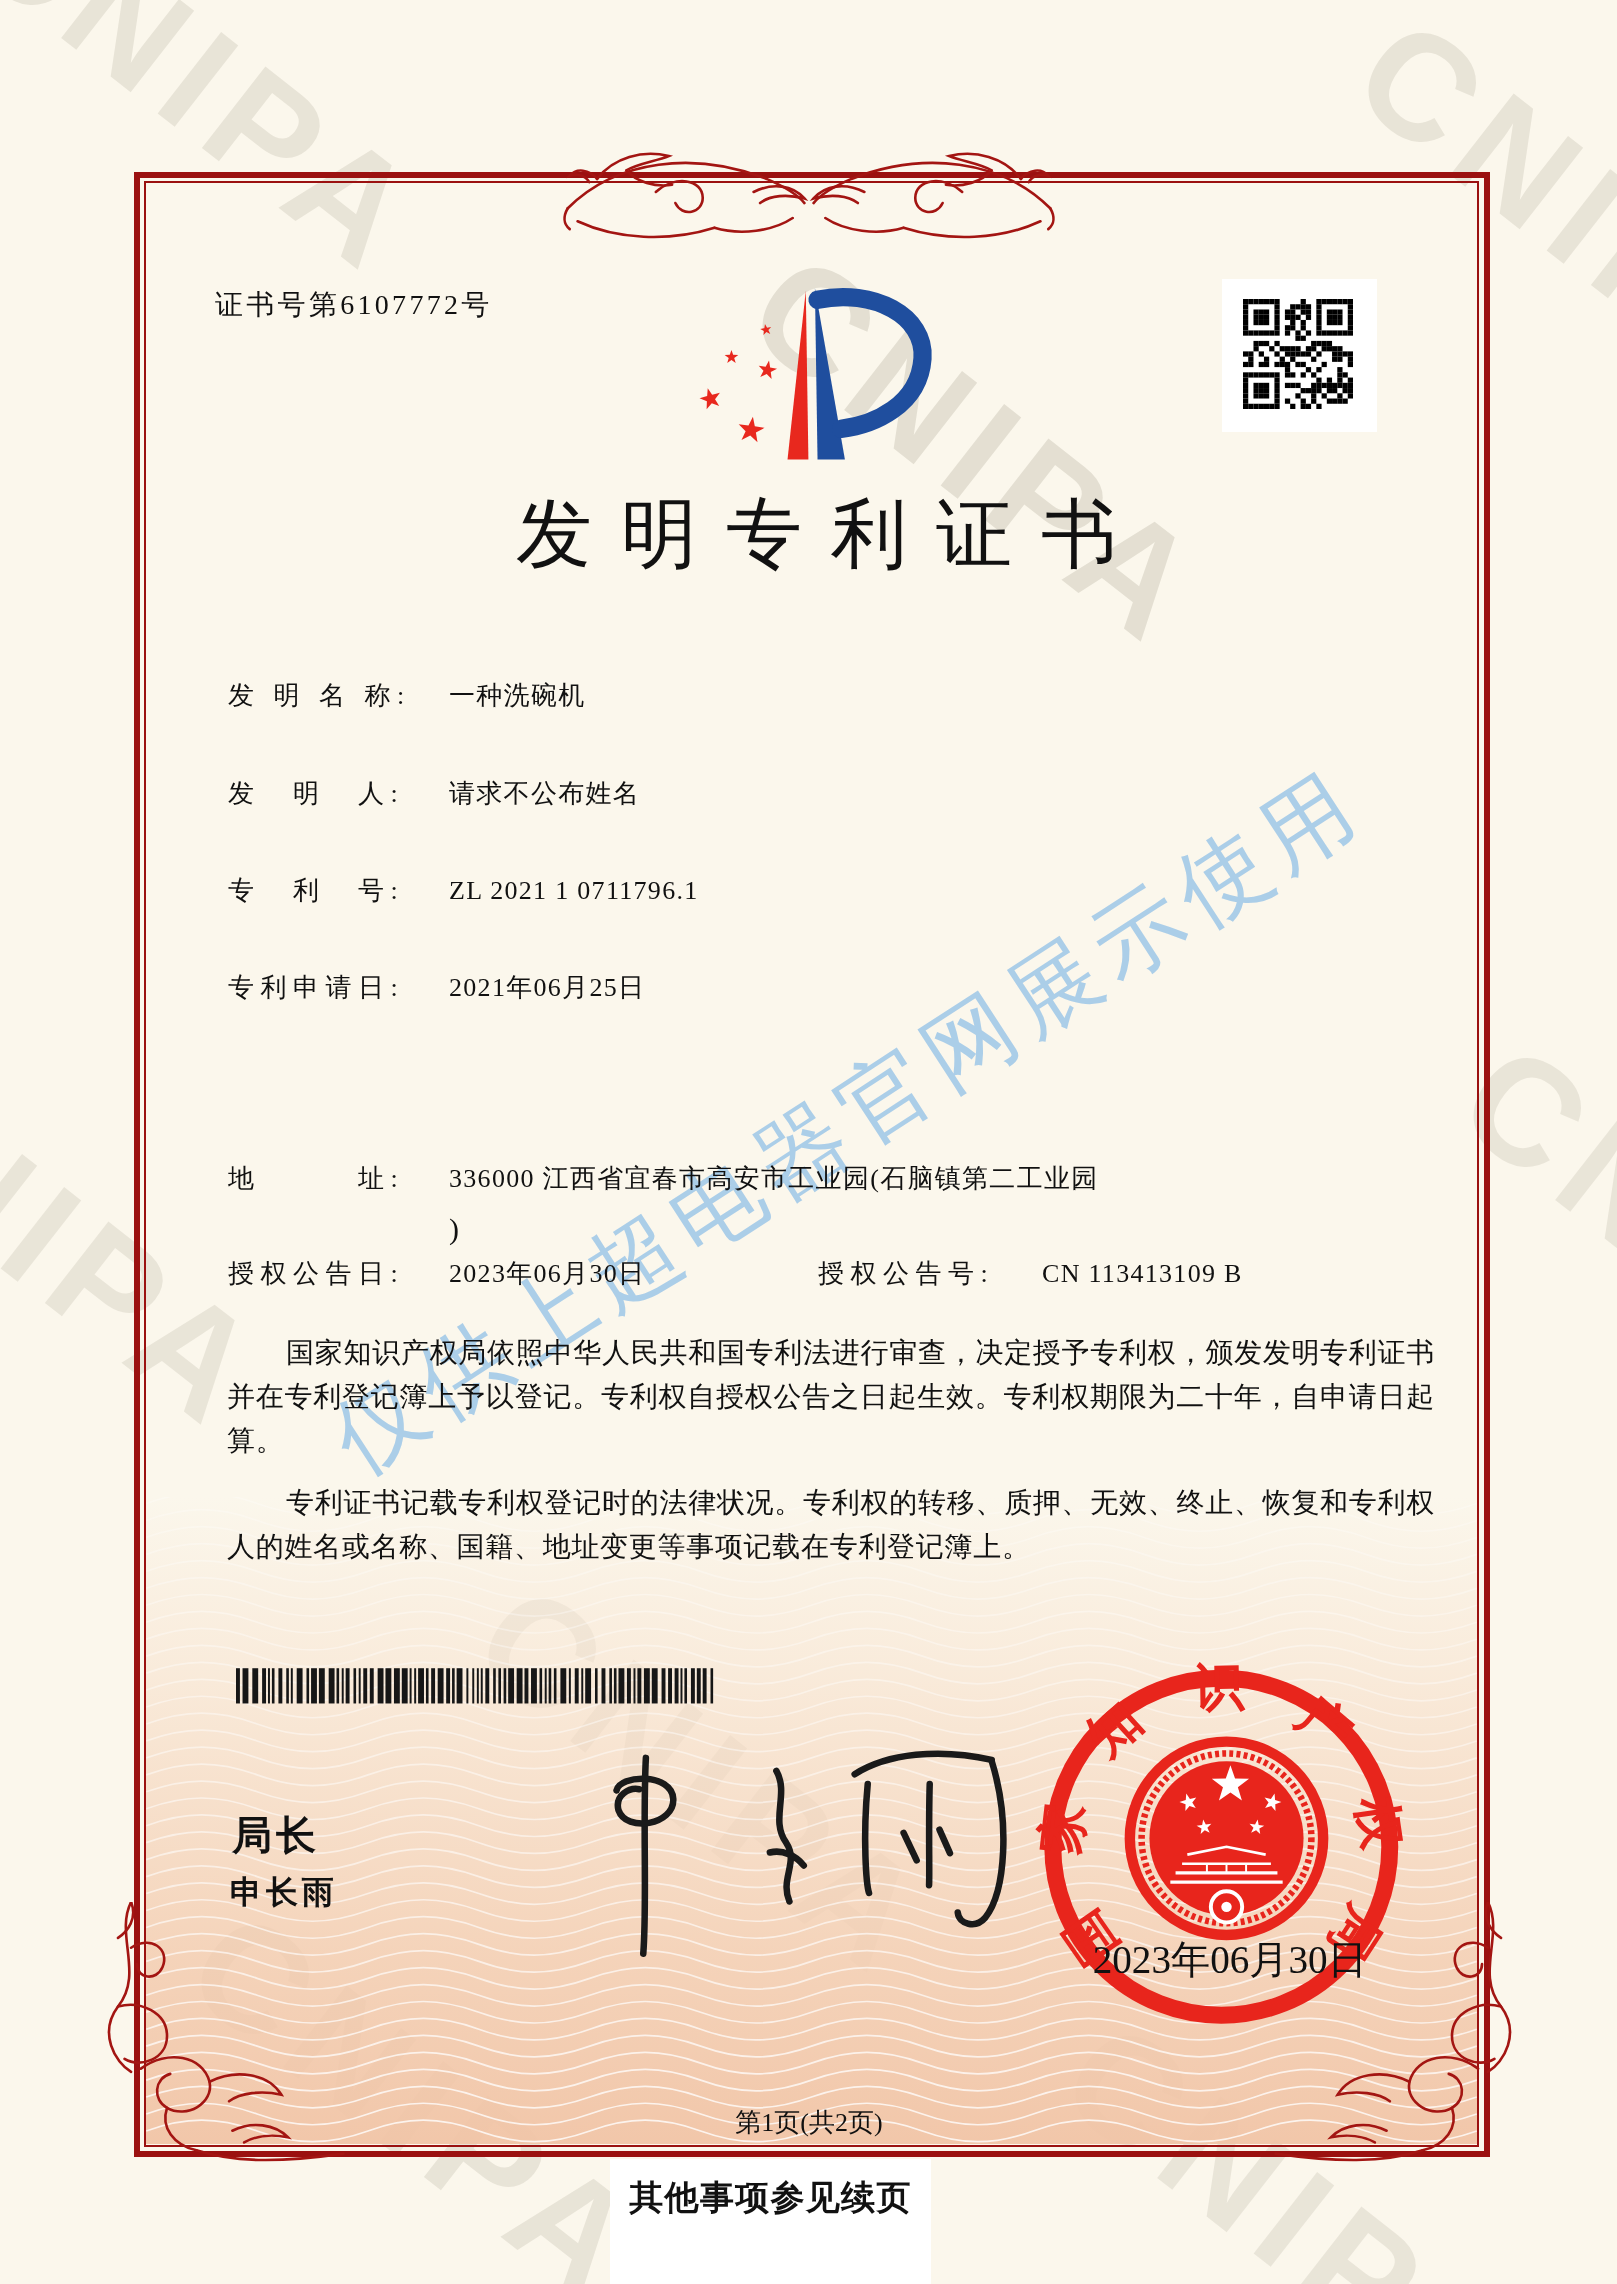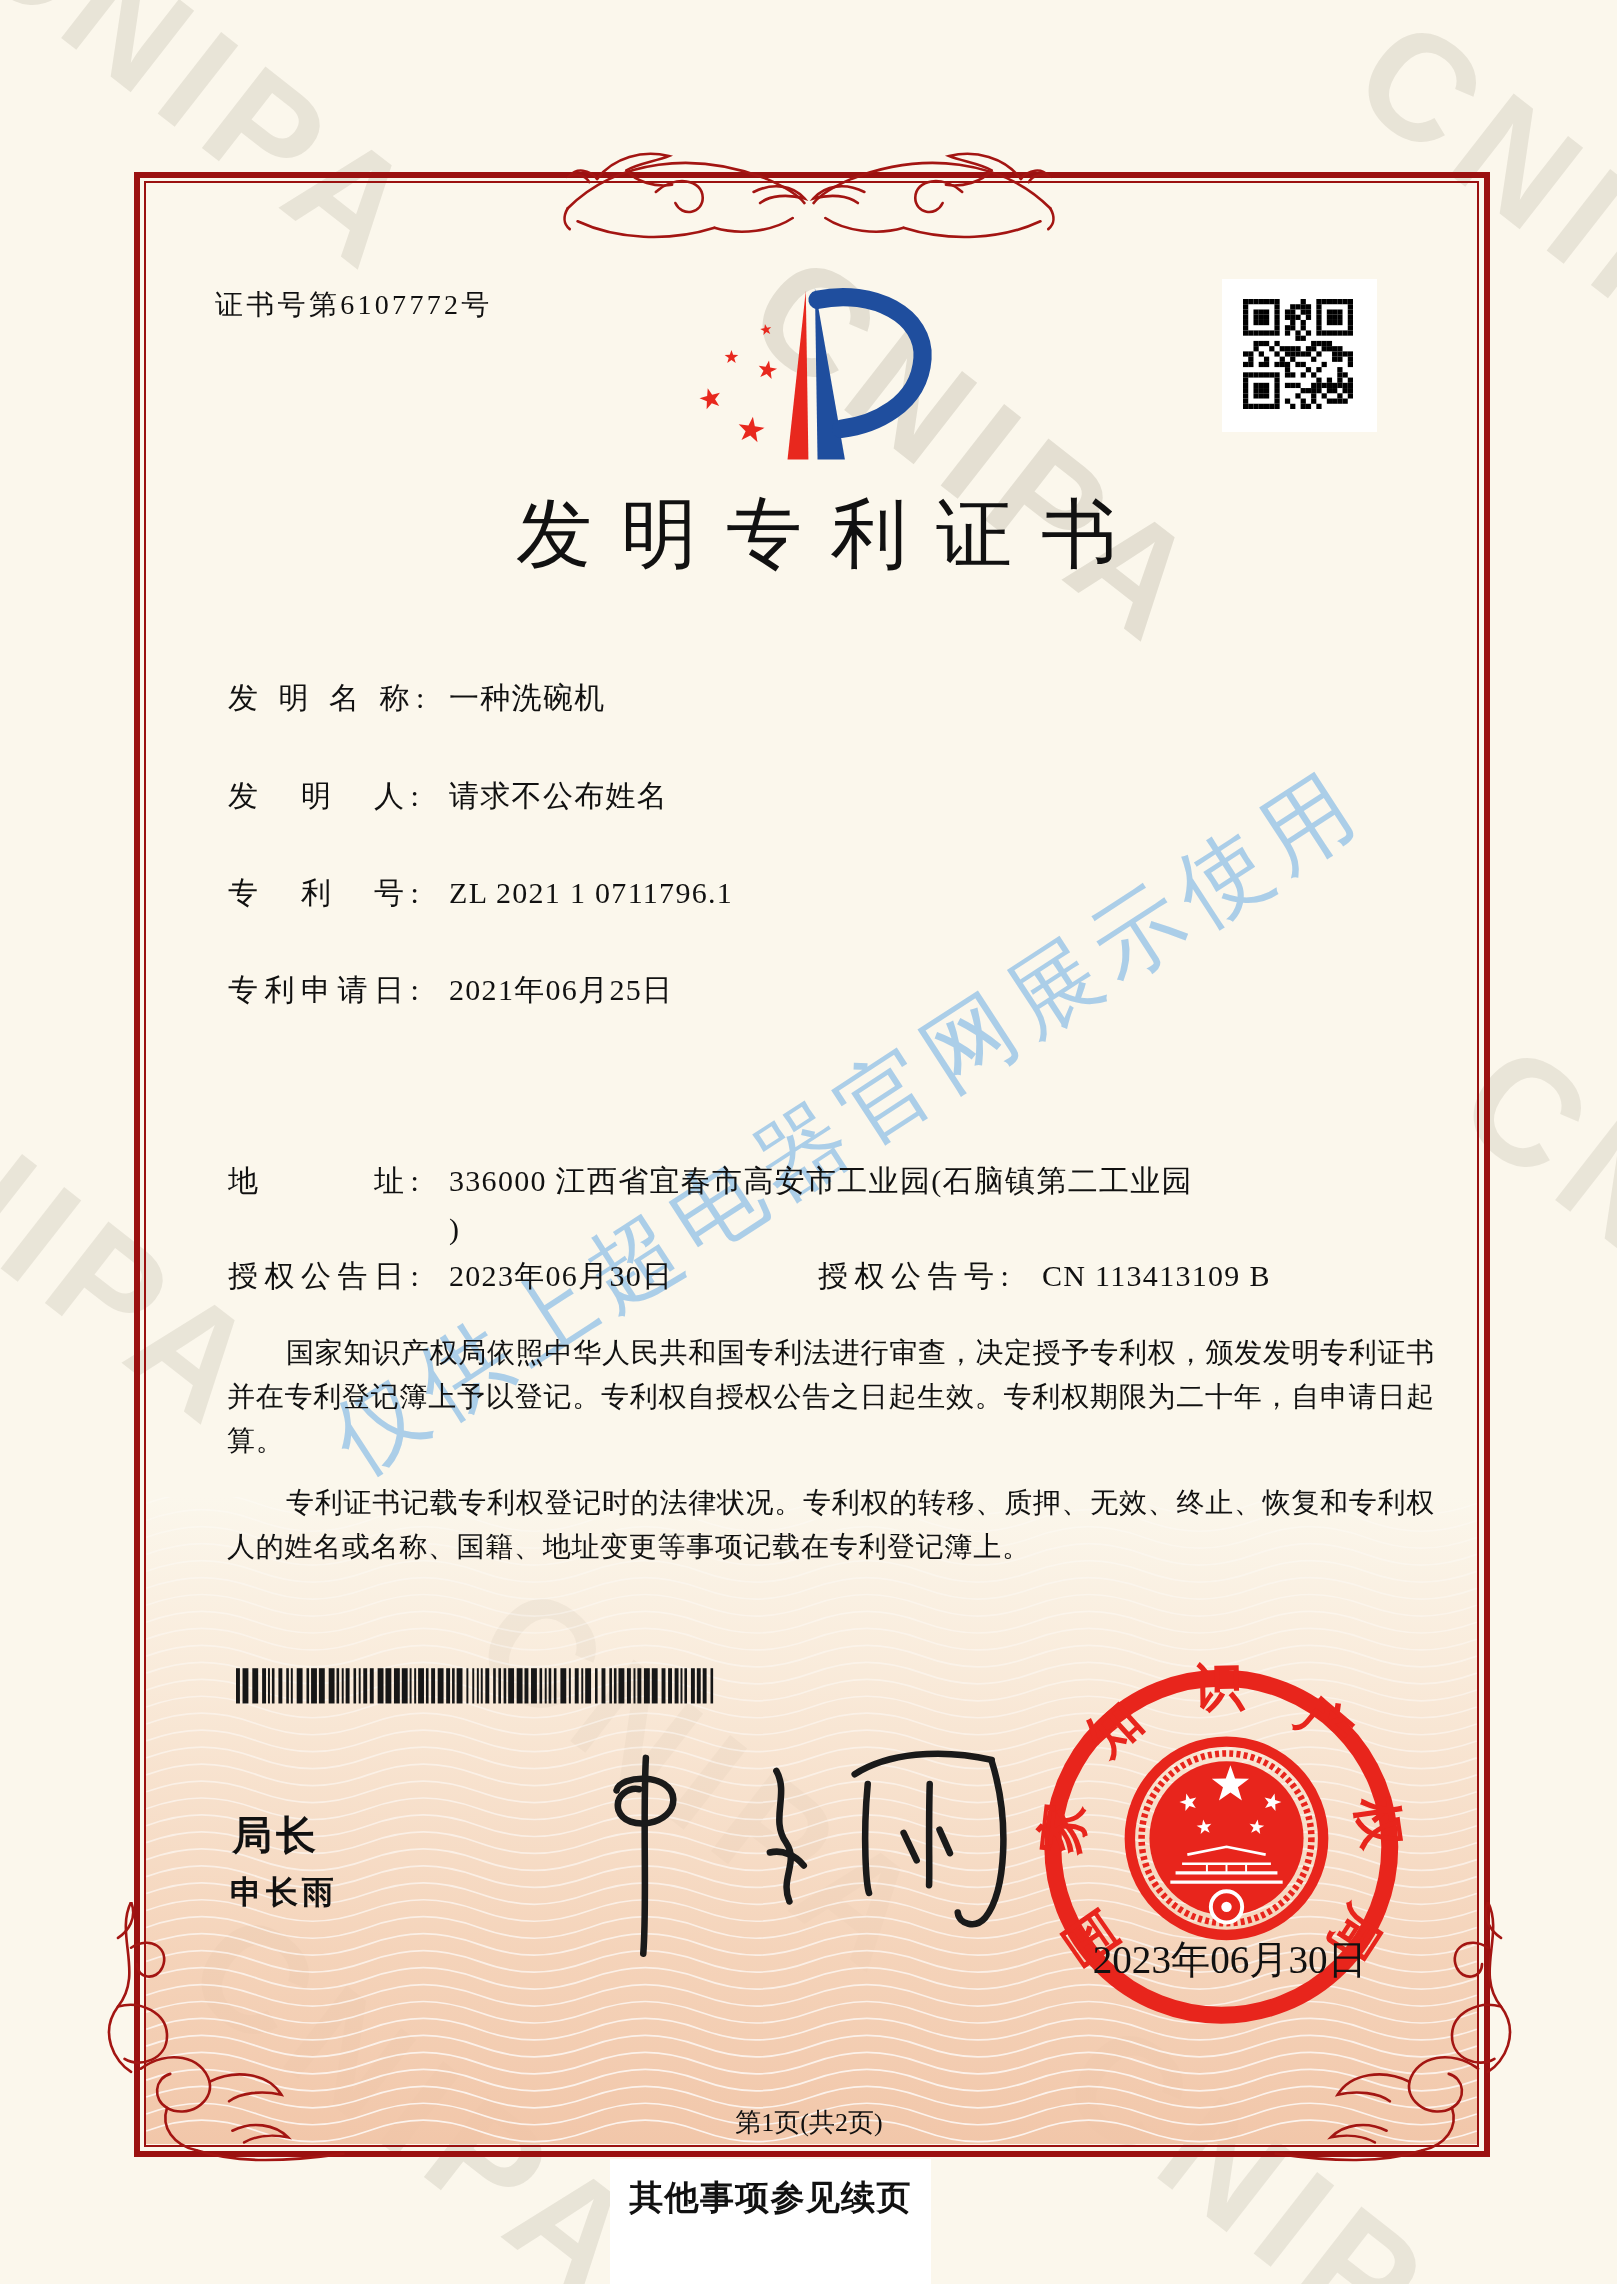--- a/index.html
+++ b/index.html
@@ -22,21 +22,21 @@
   .frame.inner{left:144px;top:181px;width:1331px;height:1962px;border:2px solid #9b1110;}
   .orn{position:absolute;z-index:1;pointer-events:none;}
   
   .certno{position:absolute;left:215px;top:286px;font-size:28px;letter-spacing:3.3px;z-index:2;}
   .logo{position:absolute;left:678px;top:254px;z-index:2;}
   .qrbox{position:absolute;left:1222px;top:279px;width:155px;height:153px;background:#fff;z-index:2;}
   .qrbox svg{position:absolute;left:21px;top:19.6px;}
   .title{position:absolute;left:504px;top:484px;font-size:76px;font-weight:400;
          letter-spacing:29px;white-space:nowrap;z-index:2;margin-left:12px;}
   
-  .frow{position:absolute;left:228px;font-size:30px;white-space:nowrap;z-index:2;}
+  .frow{position:absolute;left:228px;font-size:26px;white-space:nowrap;z-index:2;}
   .frow.col2{left:818px;}
   .flabel{display:inline-block;letter-spacing:6.5px;white-space:pre;}
   .flabel.w1{width:221px;}
   .flabel.w2{width:224px;}
   .fvalue{letter-spacing:1.3px;}
   .parenline{position:absolute;left:449px;top:1212px;font-size:30px;z-index:2;}
   
   .paras{position:absolute;left:227px;top:1331px;width:1208px;z-index:2;}
   .paras p{margin:0;font-size:28px;line-height:44px;text-align:justify;text-indent:59px;
            letter-spacing:0.7px;}

